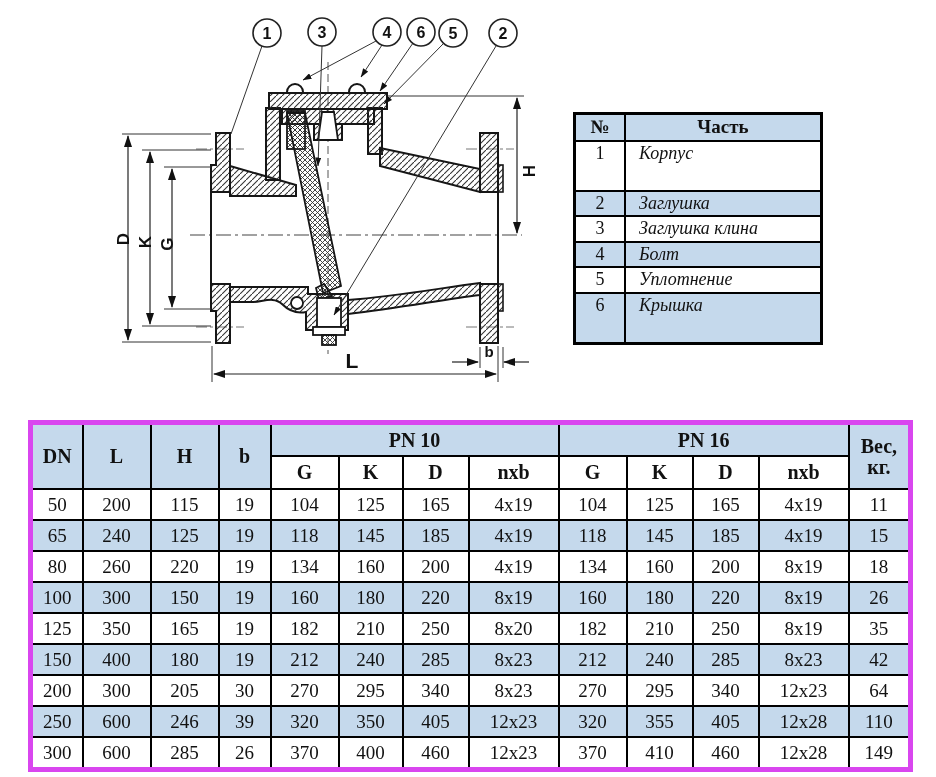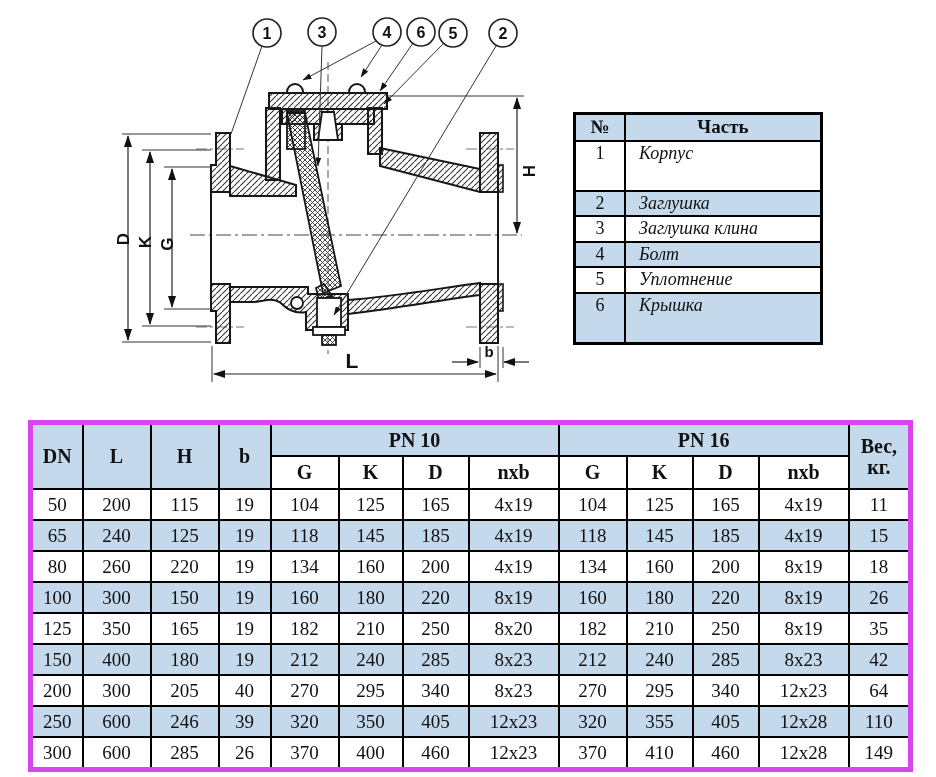--- a/index.html
+++ b/index.html
@@ -349,21 +349,21 @@
         <td>212</td>
           <td>240</td>
         <td>285</td>
           <td>8x23</td>
         <td>42</td>
       </tr>
       <tr>
         <td>200</td>
           <td>300</td>
         <td>205</td>
-          <td>40</td>
+          <td>30</td>
         <td>270</td>
           <td>295</td>
         <td>340</td>
           <td>8x23</td>
         <td>270</td>
           <td>295</td>
         <td>340</td>
           <td>12x23</td>
         <td>64</td>
       </tr>

